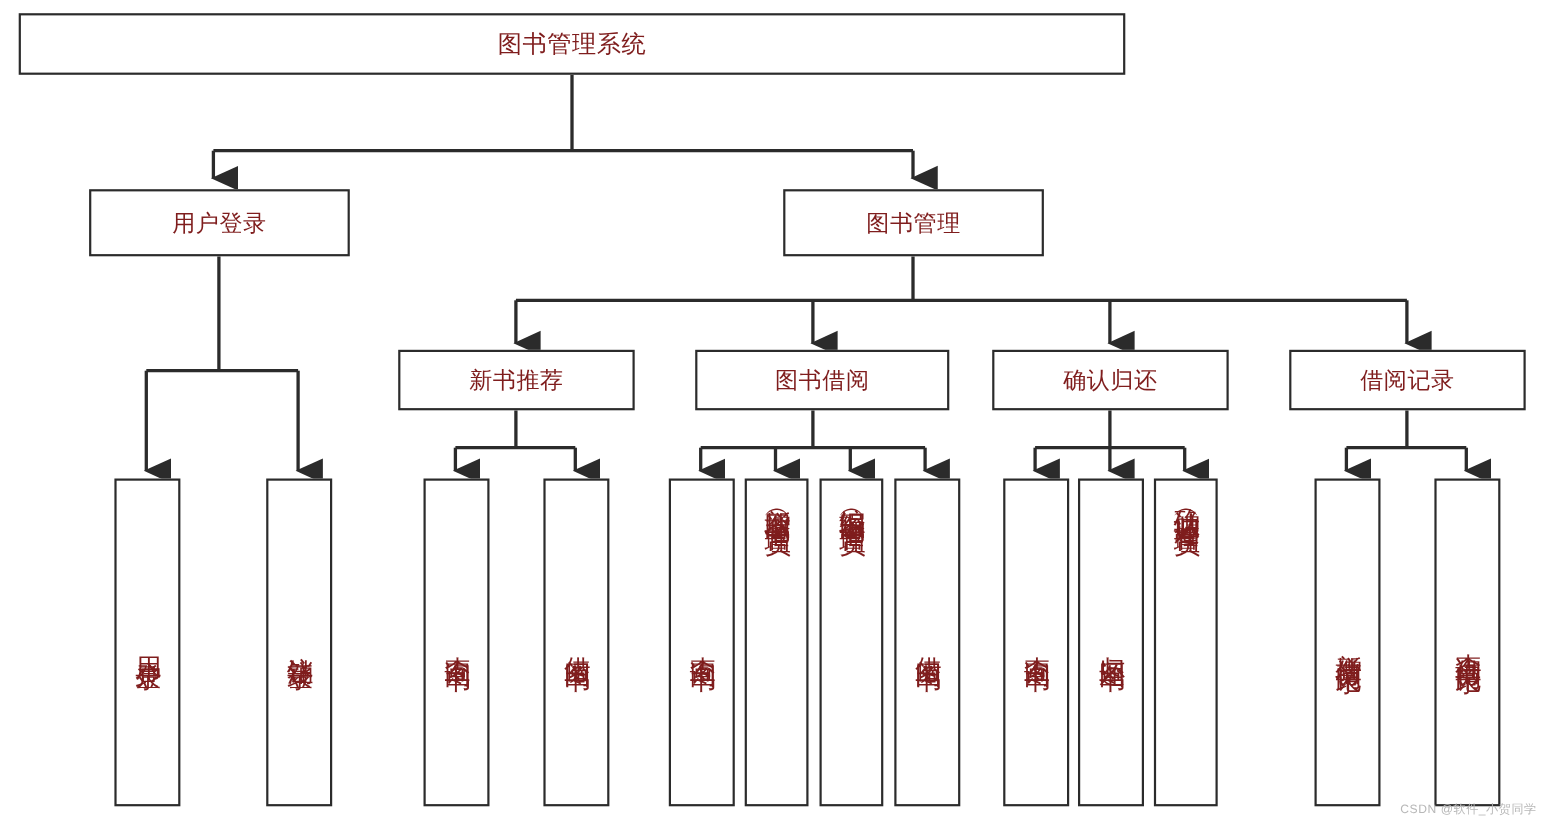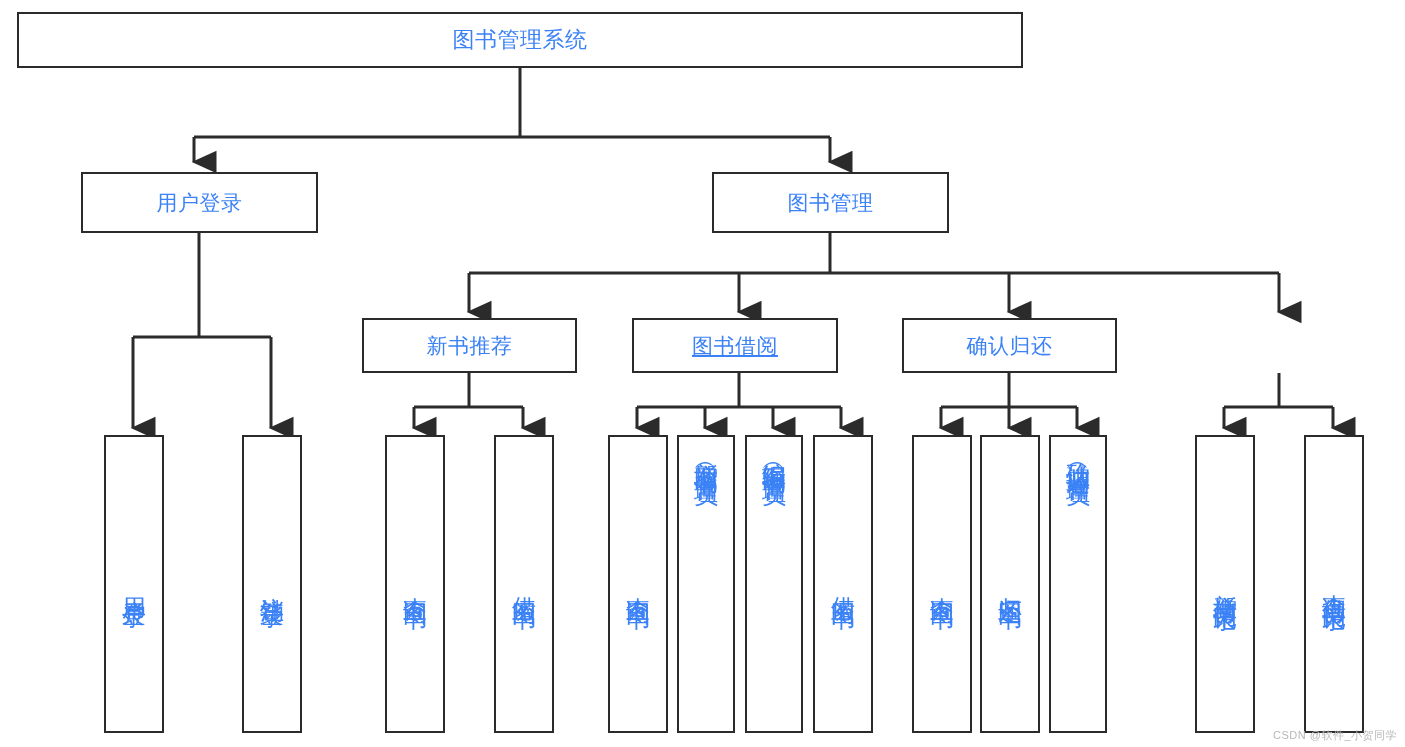--- a/index.html
+++ b/index.html
@@ -26,21 +26,21 @@
     pointer-events: none;
   }
   .node {
     position: absolute;
     box-sizing: border-box;
     border: 2px solid #2b2b2b;
     background: #ffffff;
     display: flex;
     align-items: center;
     justify-content: center;
-    color: #3b82f6;
+    color: #7f1d1d;
     text-align: center;
   }
   .node.h {
     font-size: 21px;
     letter-spacing: 0.5px;
   }
   .node.v {
     writing-mode: vertical-rl;
     text-orientation: upright;
     font-size: 24px;
@@ -120,22 +120,23 @@
       <path d="M 1333 407 L 1333 428" marker-end="url(#arrow)"></path>
     </g>
   </svg>
 
   <div class="node h" id="root-node" style="left:17px; top:12px; width:1006px; height:56px;">图书管理系统</div>
 
   <div class="node h" style="left:81px; top:172px; width:237px; height:61px;">用户登录</div>
   <div class="node h" style="left:362px; top:318px; width:215px; height:55px;">新书推荐</div>
 
   <div class="node h" style="left:712px; top:172px; width:237px; height:61px;">图书管理</div>
-  <div class="node h" style="left:632px; top:318px; width:206px; height:55px;text-decoration:underline;">图书借阅</div>
+  <div class="node h" style="left:632px; top:318px; width:231px; height:55px;">图书借阅</div>
   <div class="node h" style="left:902px; top:318px; width:215px; height:55px;">确认归还</div>
+  <div class="node h" style="left:1172px; top:318px; width:215px; height:55px;">借阅记录</div>
 
   <div class="node v" style="left:104px; top:435px; width:60px; height:298px;">用户登录</div>
   <div class="node v" style="left:242px; top:435px; width:60px; height:298px;">注销登录</div>
 
   <div class="node v" style="left:385px; top:435px; width:60px; height:298px;">查询图书</div>
   <div class="node v" style="left:494px; top:435px; width:60px; height:298px;">借阅图书</div>
 
   <div class="node v" style="left:608px; top:435px; width:60px; height:298px;">查询图书</div>
   <div class="node v top" style="left:677px; top:435px; width:58px; height:298px;">新增图书（管理员）</div>
   <div class="node v top" style="left:745px; top:435px; width:58px; height:298px;">编辑图书（管理员）</div>

